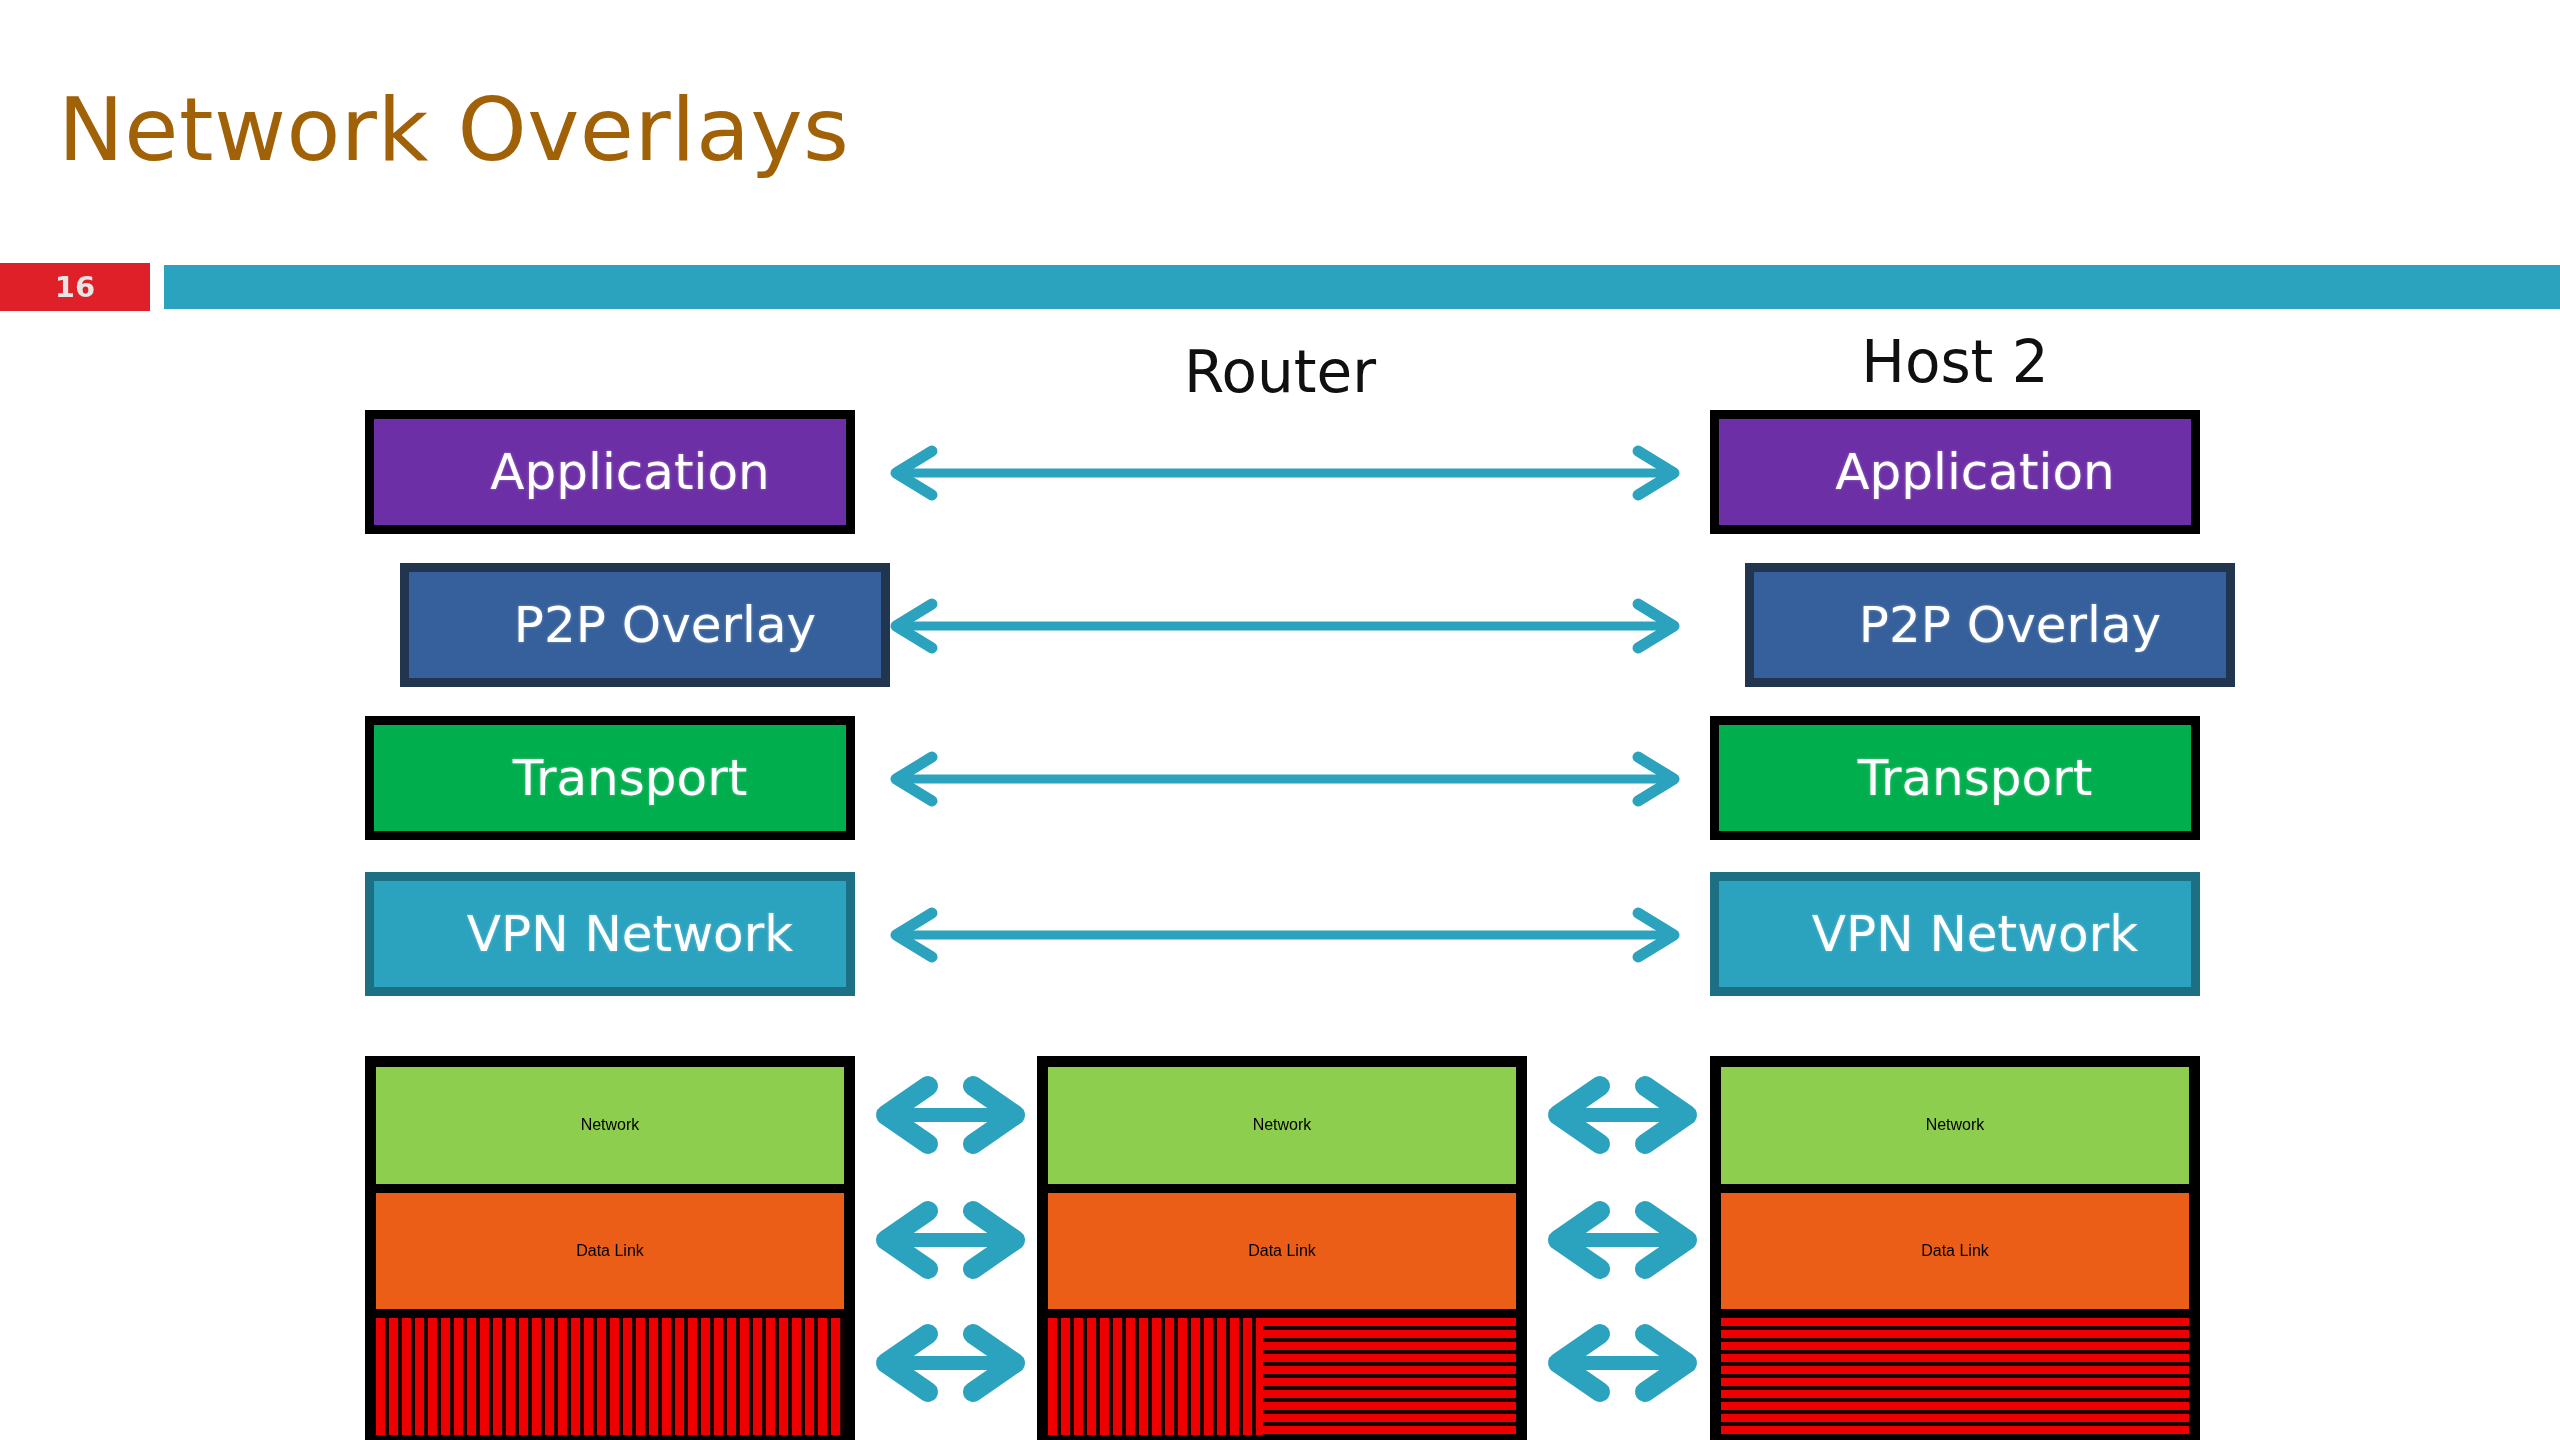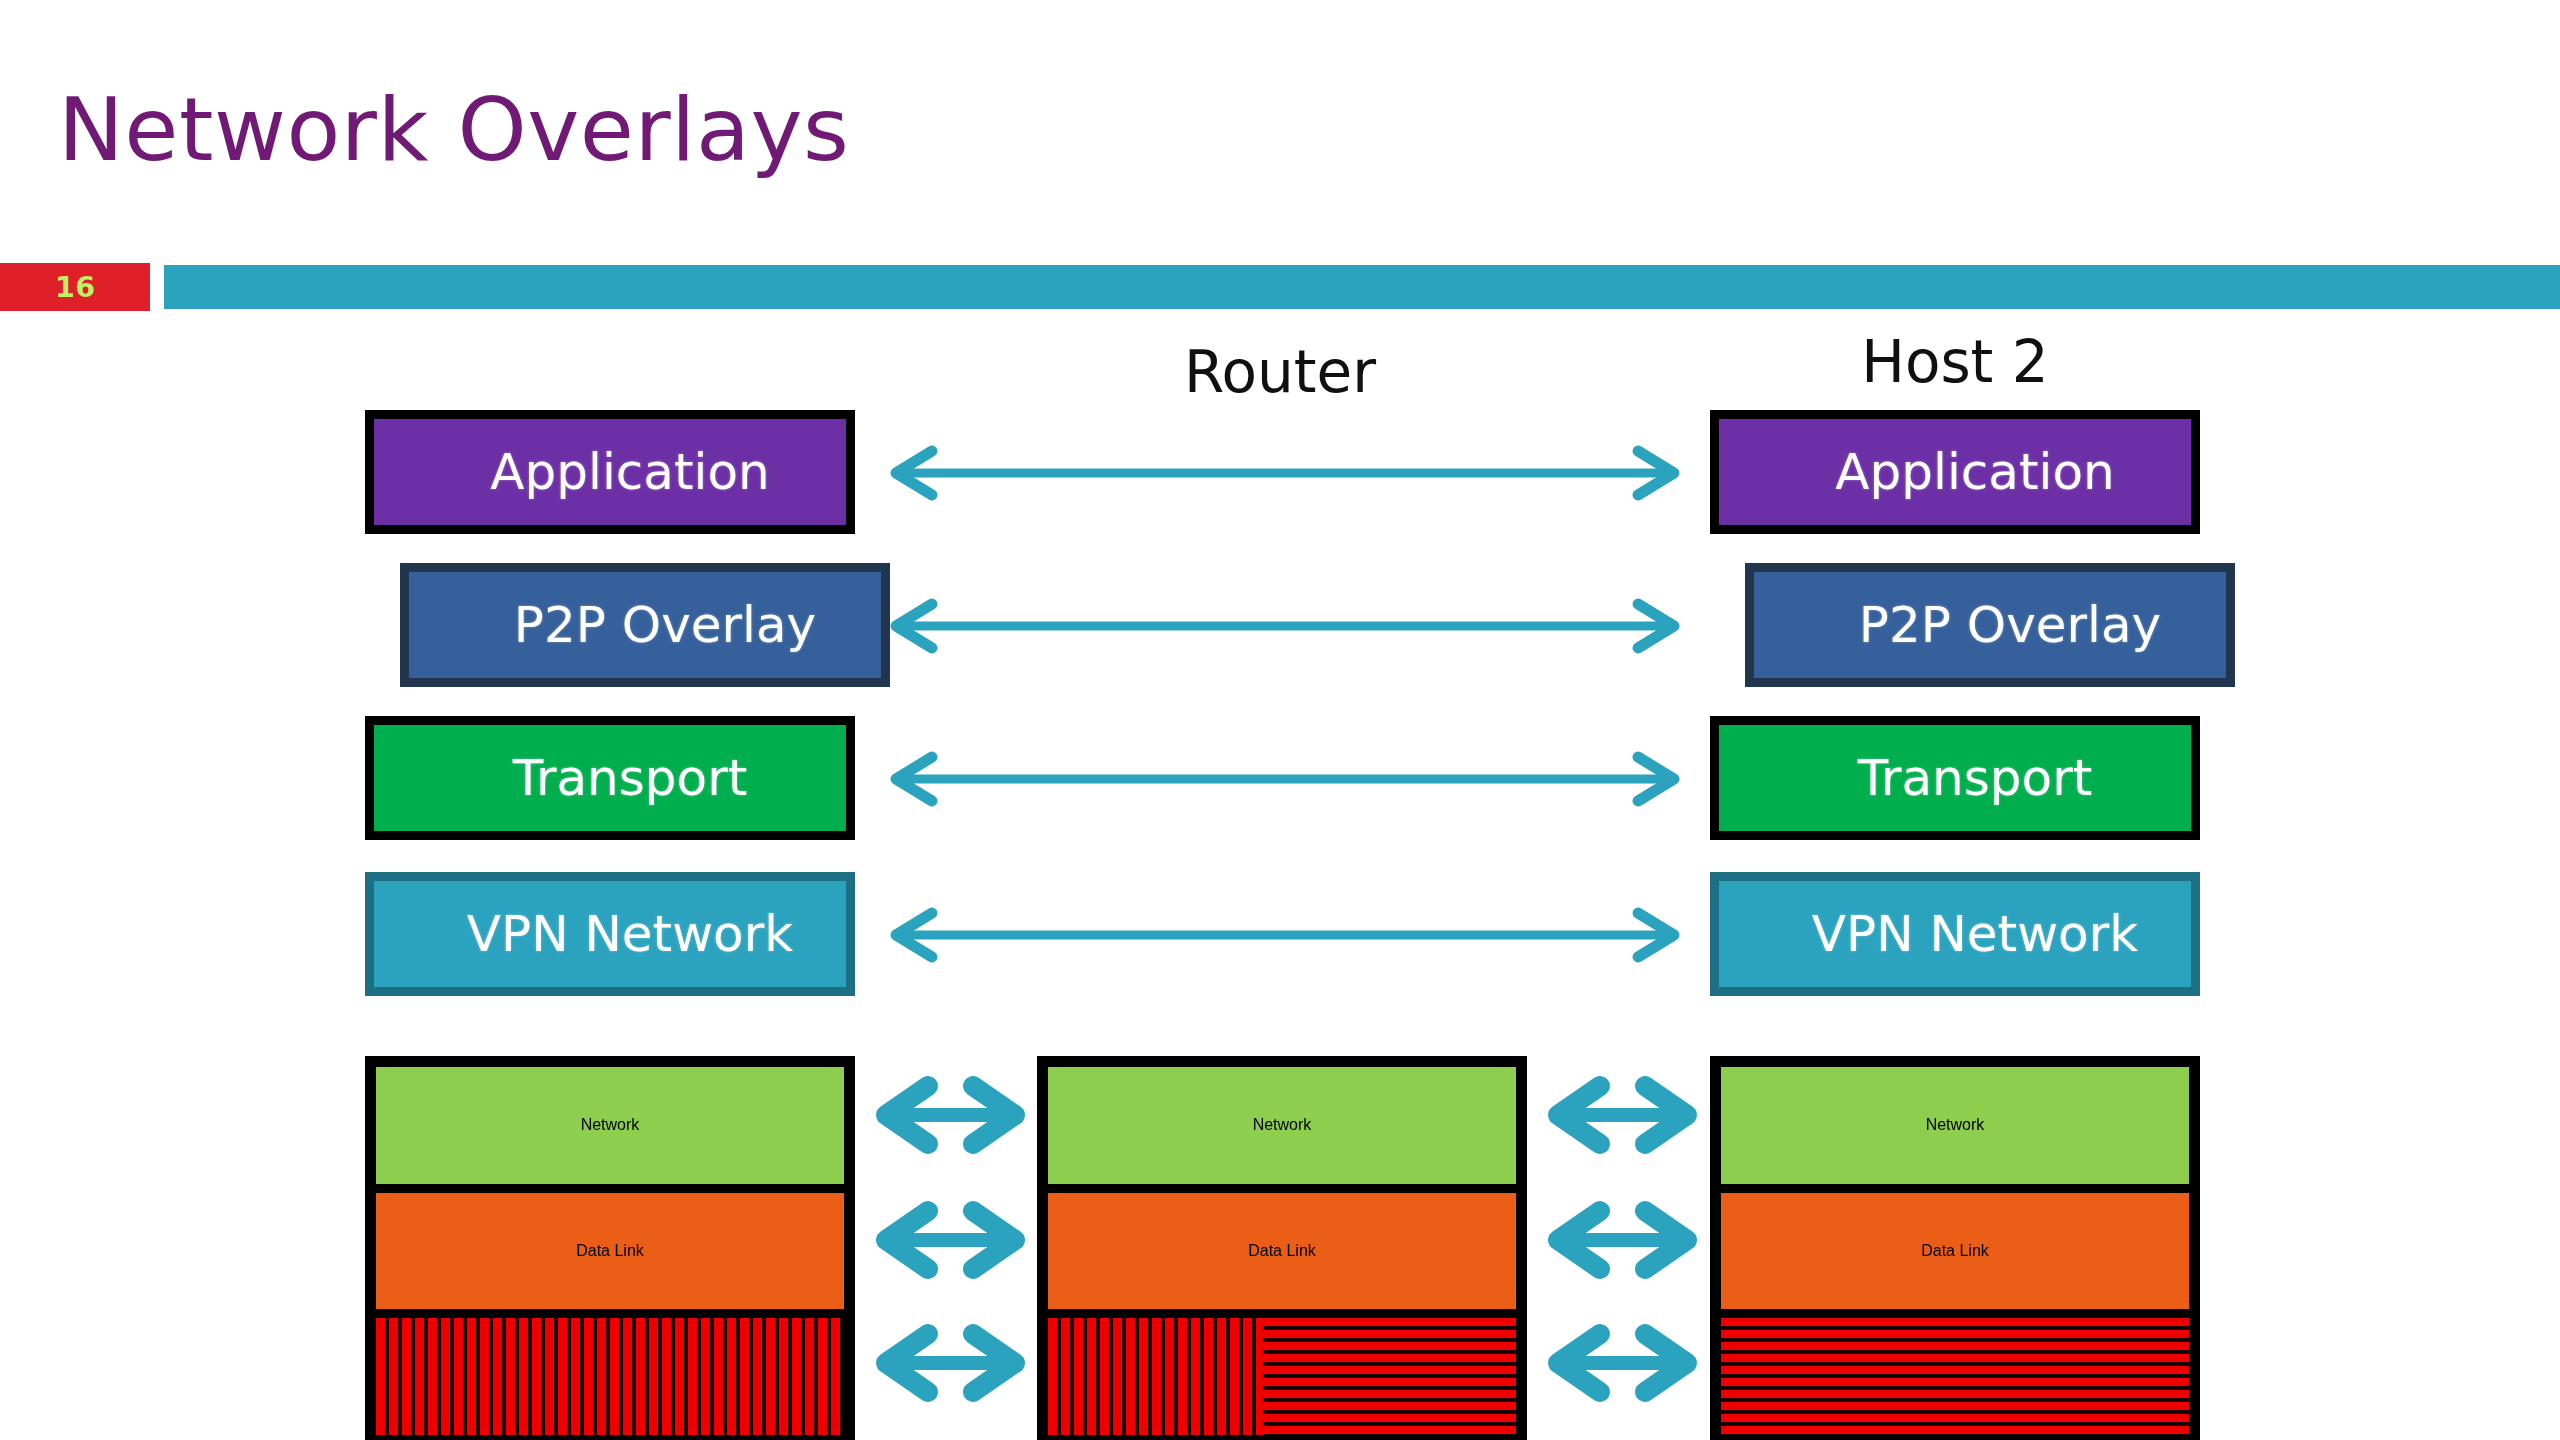--- a/index.html
+++ b/index.html
@@ -11,36 +11,36 @@
   }
 
   .slide { position: relative; width: 2560px; height: 1440px; background:#fff; }
 
   
   .slide-title {
     position: absolute;
     left: 58px; top: 78px;
     font-size: 88px;
     font-weight: 400;
-    color: #701a75;
+    color: #a16207;
     letter-spacing: 0.5px;
     white-space: nowrap;
     font-family: "DejaVu Sans", sans-serif;
   }
 
   
   .badge {
     position: absolute;
     left: 0px; top: 263px;
     width: 150px; height: 48px;
     background: #e02029;
     display: flex; align-items: center; justify-content: center;
   }
   .badge span {
-    color: #bef264;
+    color: #e5e5e5;
     font-size: 29px;
     font-weight: 700;
     letter-spacing: 0px;
     font-family: "DejaVu Sans", sans-serif;
   }
   .rule {
     position: absolute;
     left: 164px; top: 265px;
     width: 2396px; height: 44px;
     background: #2ba3bf;

